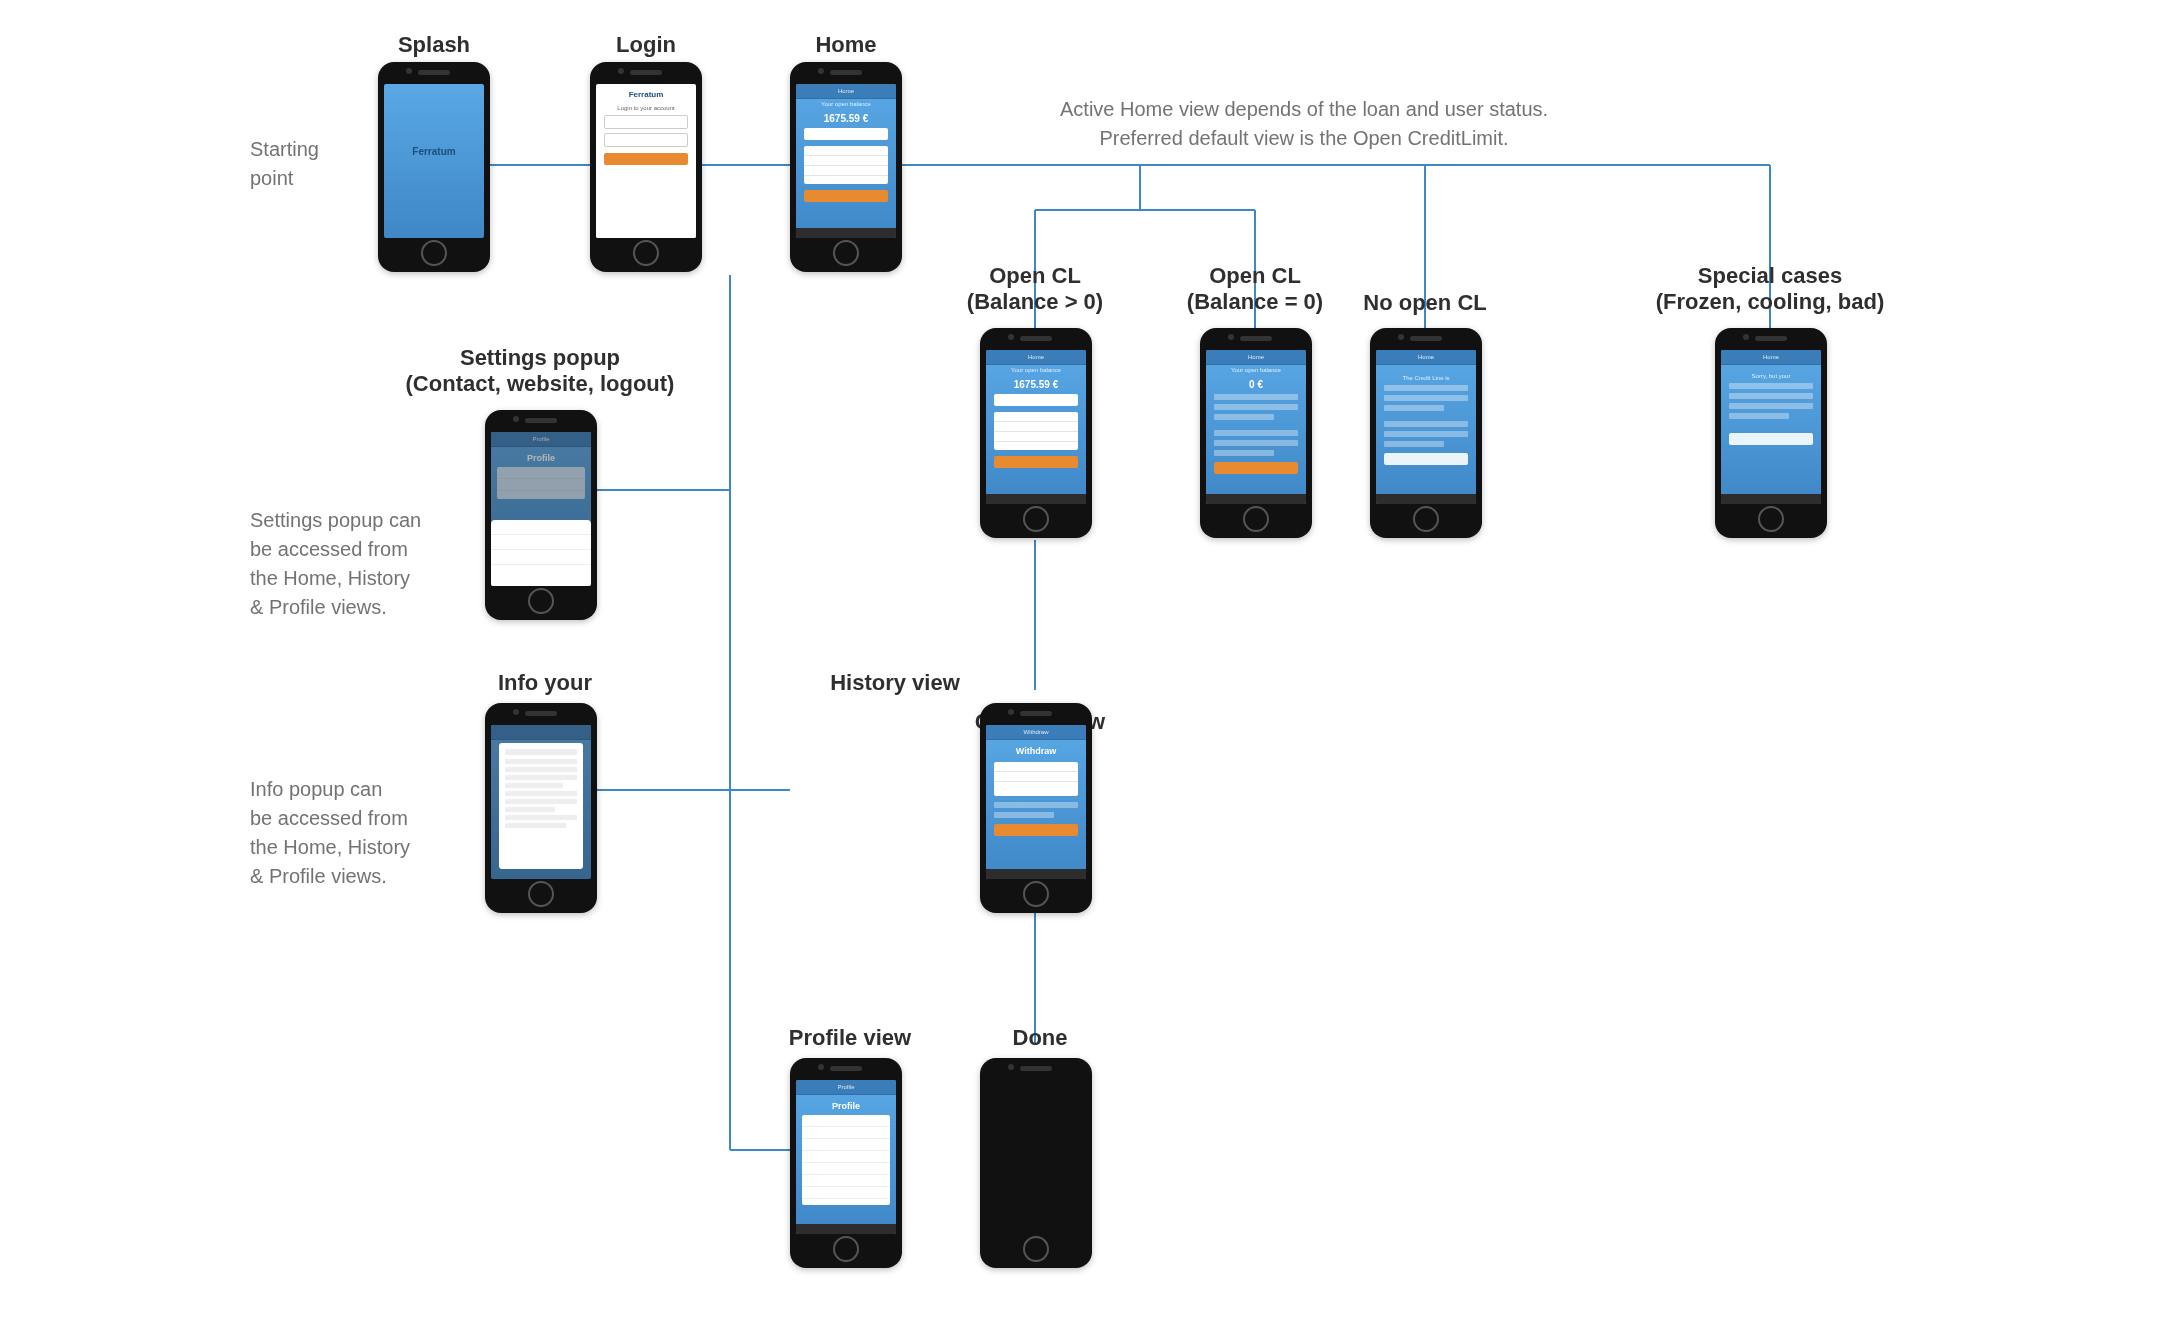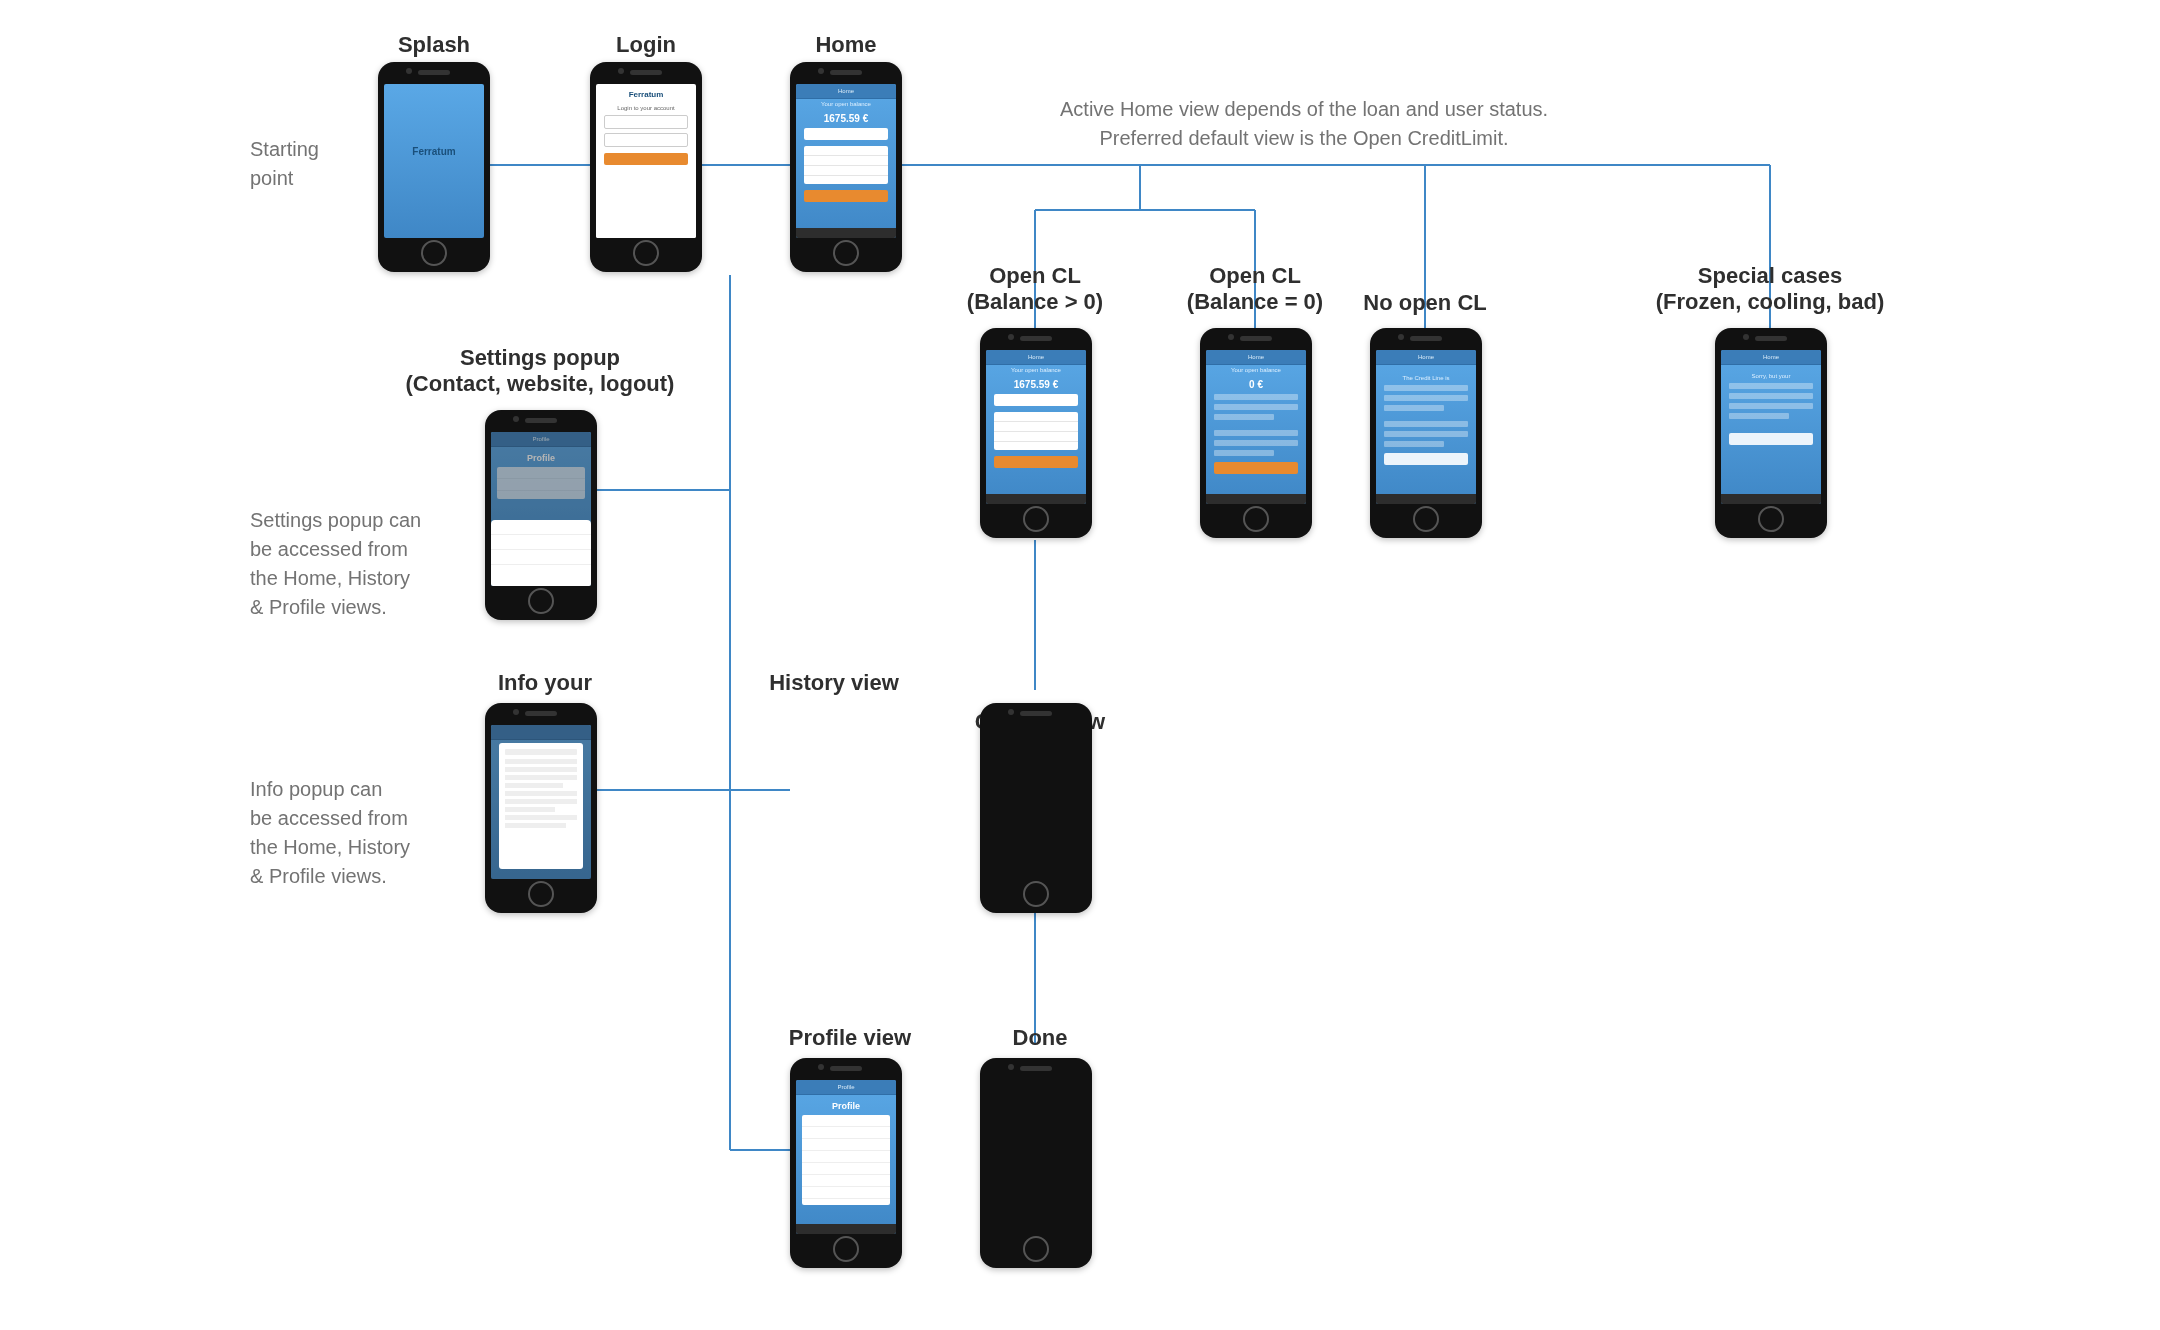--- a/index.html
+++ b/index.html
@@ -96,21 +96,21 @@
 the Home, History
 &amp; Profile views.</div>
 
   <div class="label" style="left:378px;top:32px;width:112px;">Splash</div>
   <div class="label" style="left:590px;top:32px;width:112px;">Login</div>
   <div class="label" style="left:790px;top:32px;width:112px;">Home</div>
 
   <div class="label" style="left:365px;top:345px;width:350px;">Settings popup
 (Contact, website, logout)</div>
   <div class="label" style="left:435px;top:670px;width:220px;">Info your</div>
-  <div class="label" style="left:744px;top:670px;width:180px;">History view</div>
+  <div class="label" style="left:805px;top:670px;width:180px;">History view</div>
   <div class="label" style="left:760px;top:1025px;width:180px;">Profile view</div>
 
   <div class="label" style="left:945px;top:263px;width:180px;">Open CL
 (Balance &gt; 0)</div>
   <div class="label" style="left:1165px;top:263px;width:180px;">Open CL
 (Balance = 0)</div>
   <div class="label" style="left:1345px;top:290px;width:160px;">No open CL</div>
   <div class="label" style="left:1590px;top:263px;width:360px;">Special cases
 (Frozen, cooling, bad)</div>
   <div class="label" style="left:960px;top:670px;width:160px;margin-top:39px;">CL withdraw</div>
@@ -273,20 +273,34 @@
         <div style="height:5px;background:#eee;width:85%;"></div>
       </div>
     </div>
     <div class="homebtn"></div>
   </div>
 
 
   <div class="phone" style="left:980px;top:703px;">
     <div class="cam"></div>
       <div class="earpiece"></div>
+    <div class="screen scr-blue">
+      <div class="topbar">Withdraw</div>
+      <div class="subtext"></div>
+      <div class="bigtext" style="font-size:9px;">Withdraw</div>
+      <div class="card" style="height:34px;">
+          <div class="row"></div>
+          <div class="row"></div>
+          <div class="row"></div>
+        </div>
+      <div class="para"></div>
+        <div class="para short"></div>
+      <div class="btn-orange"></div>
+      <div class="bottombar"></div>
+    </div>
     <div class="homebtn"></div>
   </div>
 
   <div class="phone" style="left:790px;top:1058px;">
     <div class="cam"></div>
       <div class="earpiece"></div>
     <div class="screen scr-blue">
       <div class="topbar">Profile</div>
       <div class="bigtext" style="font-size:9px;">Profile</div>
       <div class="listwhite" style="height:90px;">

